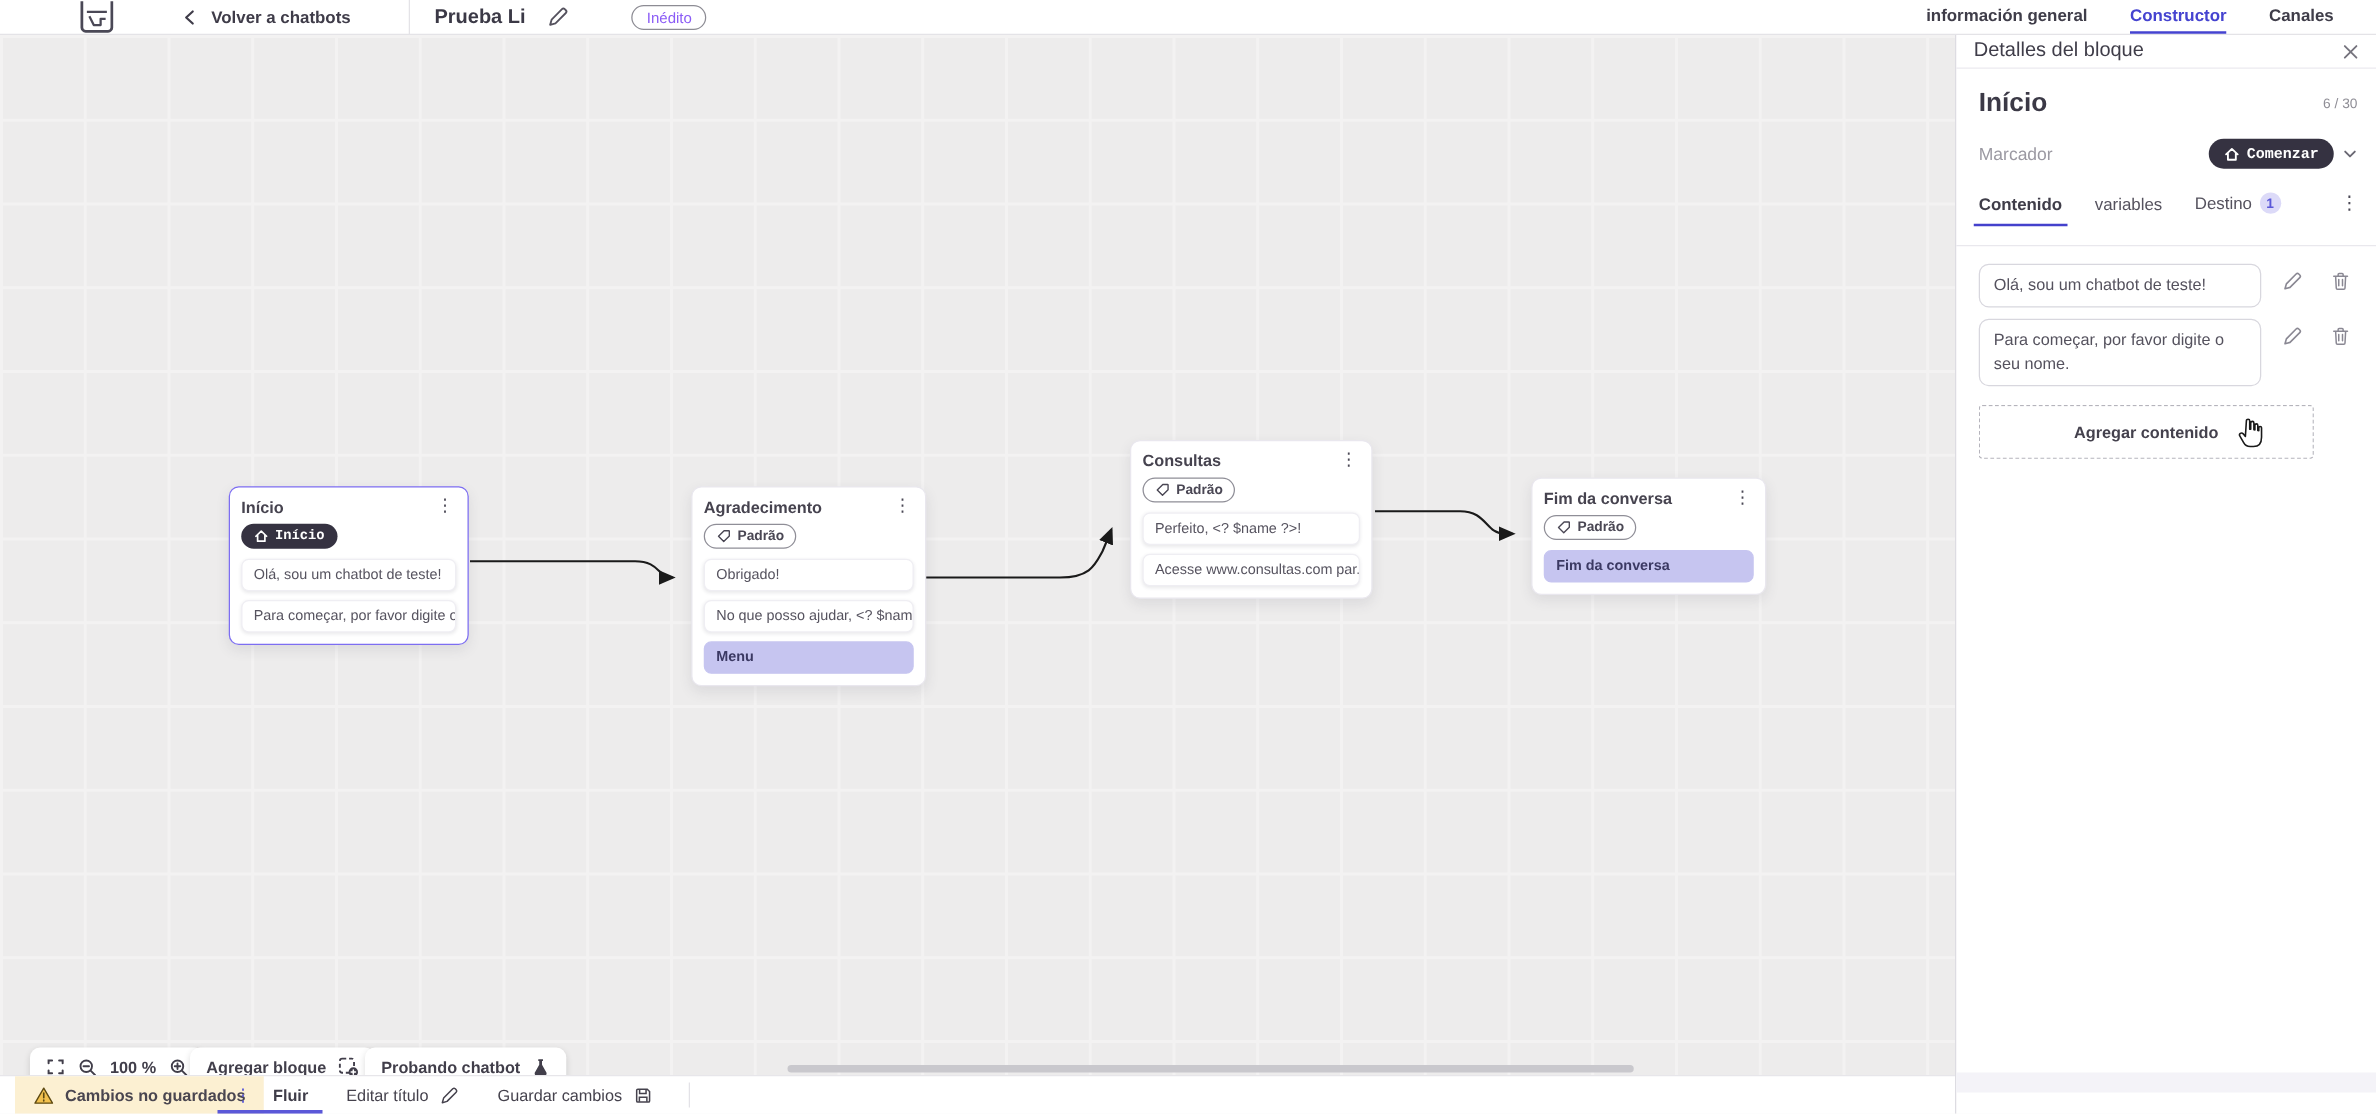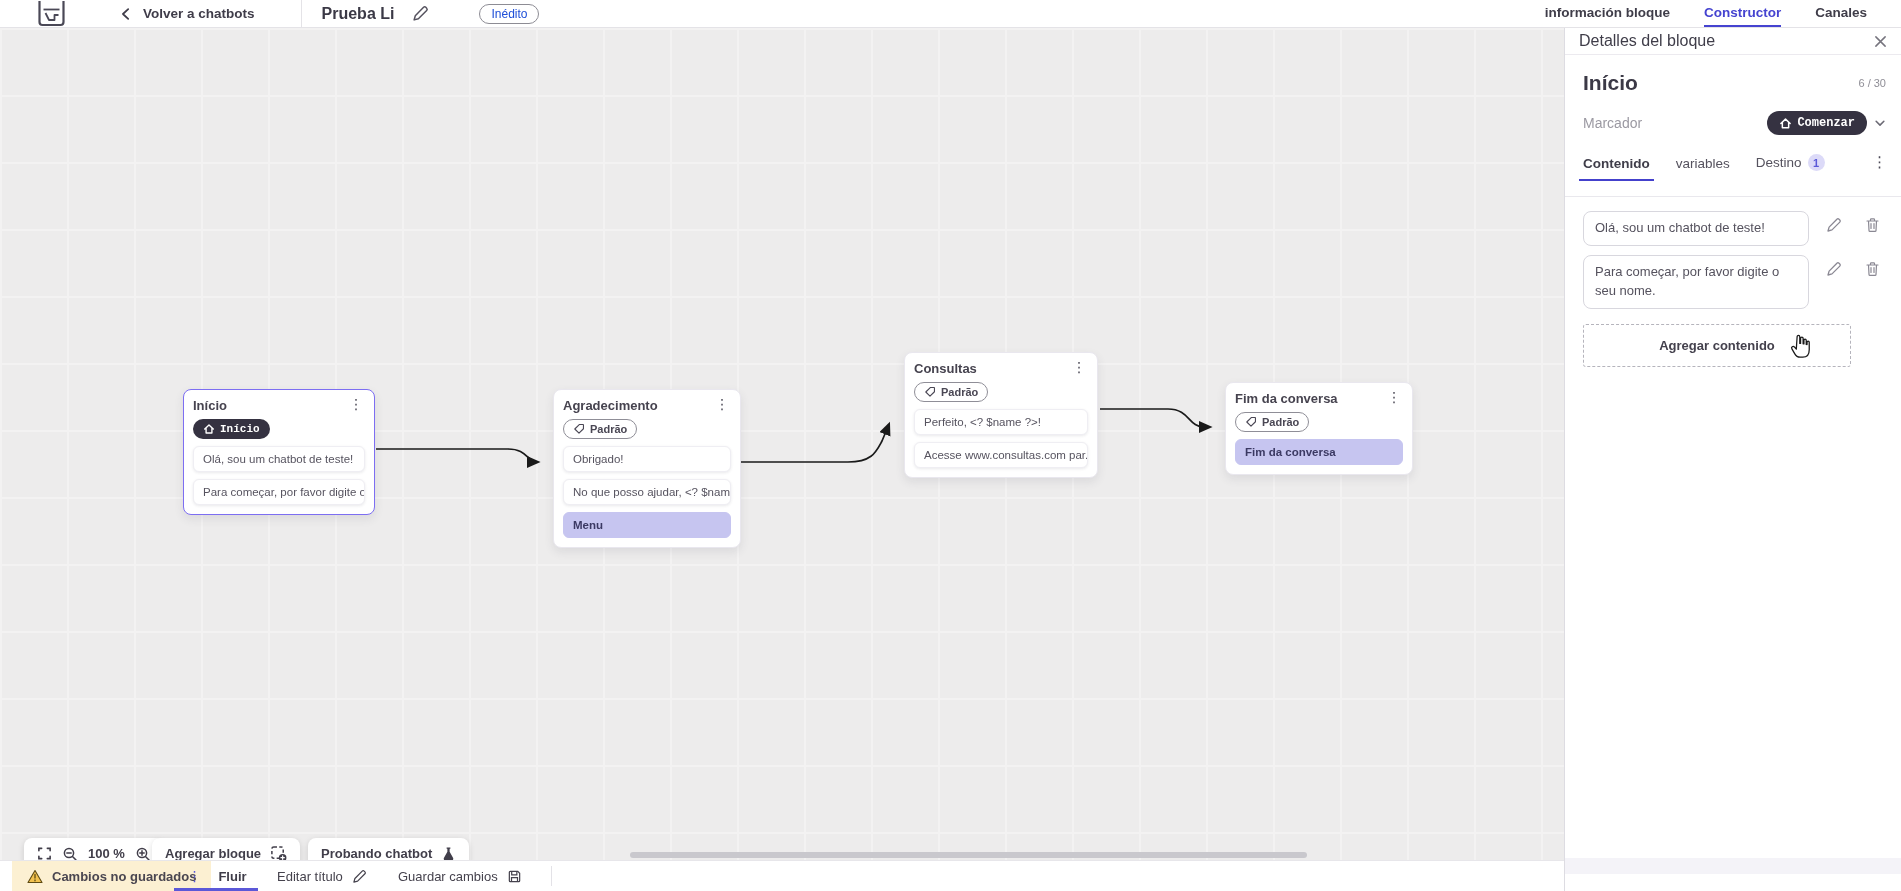--- a/index.html
+++ b/index.html
@@ -1,30 +1,30 @@
 <!DOCTYPE html>
 <html><head>
 <meta charset="utf-8">
 <style>
   * { margin:0; padding:0; box-sizing:border-box; }
   html,body { width:1901px; height:891px; overflow:hidden; }
   body { font-family:"Liberation Sans", sans-serif; background:#fff; color:#3f3d49; position:relative; }
 
   
   .topbar { position:absolute; top:0; left:0; width:1901px; height:28px; background:#fff;
-            border-bottom:1px solid #e4e3e7; display:flex; align-items:center; z-index:30; }
+            border-bottom:1px solid #e4e3e7; display:flex; align-items:center; z-index:30;padding-left:26px; }
   .tb-left { display:flex; align-items:center; height:100%; }
   .logo { margin-left:38px; display:flex; align-items:center; }
   .back-btn { display:flex; align-items:center; gap:10px; margin-left:54px; background:none; border:none;
               font-family:inherit; font-size:13.5px; font-weight:700; color:#3f3c49; cursor:pointer; }
   .tb-divider { width:1px; height:28px; background:#e4e3e7; margin-left:46px; }
   .tb-title { font-size:16px; font-weight:700; color:#3b3946; margin-left:20px; }
   .tb-pencil { margin-left:18px; color:#55525e; display:flex; cursor:pointer; }
   .badge-outline { margin-left:50px; border:1px solid #8d8c94; border-radius:999px; padding:2px 11px;
-                   font-size:12px; color:#1d4ed8; }
+                   font-size:12px; color:#8b5cf6; }
   .tb-tabs { margin-left:auto; height:100%; display:flex; align-items:stretch; gap:34px; padding-right:34px; }
   .tb-tab { display:flex; align-items:center; font-size:13.5px; font-weight:700; color:#3f3d49;
             border-bottom:2px solid transparent; cursor:pointer; }
   .tb-tab.active { color:#4543d0; border-bottom-color:#4543d0; }
 
   
   .canvas { position:absolute; top:28px; left:0; width:1564px; height:832px;
             background-color:#edecec;
             background-image:linear-gradient(#f3f2f2 2px, transparent 2px),
                              linear-gradient(90deg,#f3f2f2 2px, transparent 2px);
@@ -131,21 +131,21 @@
     <span class="tb-divider"></span>
     <span class="tb-title">Prueba Li</span>
     <span class="tb-pencil">
       <svg width="17" height="17" viewBox="0 0 16 16">
           <path d="M2 14 l1.1-3.9 L10.9 2.2 a1.5 1.5 0 0 1 2.1 0 l.8.8 a1.5 1.5 0 0 1 0 2.1 L6 12.9 z" fill="none" stroke="currentColor" stroke-width="1.4" stroke-linejoin="round"></path>
         </svg>
     </span>
     <span class="badge-outline">Inédito</span>
   </div>
   <nav class="tb-tabs">
-    <span class="tb-tab">información bloque</span>
+    <span class="tb-tab">información general</span>
     <span class="tb-tab active">Constructor</span>
     <span class="tb-tab">Canales</span>
   </nav>
 </header>
 
 <div class="canvas">
 
   <svg class="connections" viewBox="0 0 1564 832">
     <defs>
       <marker id="arrow" markerWidth="9" markerHeight="8" refX="6.5" refY="3.5" orient="auto">
@@ -246,21 +246,21 @@
     <span>Agregar bloque</span>
     <span>
       <svg width="17" height="17" viewBox="0 0 18 18" fill="none">
           <rect x="2" y="2" width="12" height="12" rx="2" stroke="#413e4a" stroke-width="1.6" stroke-dasharray="3.4 2.4"></rect>
           <circle cx="13.4" cy="13.4" r="4" fill="#413e4a"></circle>
           <path d="M13.4 11.6 v3.6 M11.6 13.4 h3.6" stroke="#fff" stroke-width="1.3" stroke-linecap="round"></path>
         </svg>
     </span>
   </button>
 
-  <button class="canvas-btn" style="left:308px;">
+  <button class="canvas-btn" style="left:292px;">
     <span>Probando chatbot</span>
     <span>
       <svg width="15" height="16" viewBox="0 0 16 17" fill="#413e4a">
           <path d="M6 1.5 h4 v1.5 h-.8 v3.2 l3.6 6.4 a2 2 0 0 1 -1.7 3 H4.9 a2 2 0 0 1 -1.7 -3 L6.8 6.2 V3 H6 z"></path>
         </svg>
     </span>
   </button>
 
   <div class="hscrollbar"></div>
 </div>

